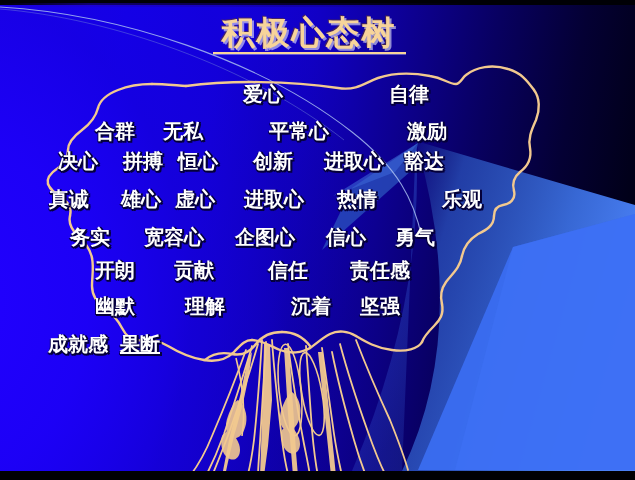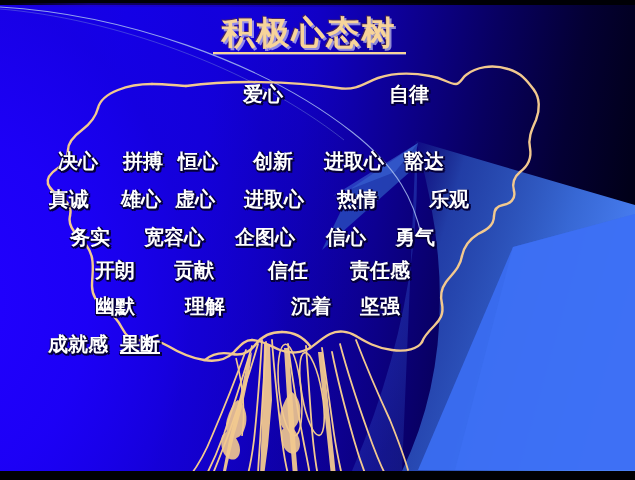--- a/index.html
+++ b/index.html
@@ -249,20 +249,21 @@
   </div>
 
   <div class="top-bar"></div>
   <div class="top-bar-sheen"></div>
   <div class="bottom-bar"></div>
 
   <div class="title">积极心态树</div>
   <div class="title-u"></div>
 
   <div class="wordrow" id="row0"><span>爱心</span><span style="margin-left: 106px;">自律</span></div>
+  <div class="wordrow" id="row1"><span>合群</span><span style="margin-left: 28px;">无私</span><span style="margin-left: 66px;">平常心</span><span style="margin-left: 78px;">激励</span></div>
   <div class="wordrow" id="row2"><span>决心</span><span style="margin-left: 25px;">拼搏</span><span style="margin-left: 15px;">恒心</span><span style="margin-left: 35px;">创新</span><span style="margin-left: 31px;">进取心</span><span style="margin-left: 20px;">豁达</span></div>
-  <div class="wordrow" id="row3"><span>真诚</span><span style="margin-left: 32px;">雄心</span><span style="margin-left: 14px;">虚心</span><span style="margin-left: 29px;">进取心</span><span style="margin-left: 33px;">热情</span><span style="margin-left: 52px;">乐观</span></div>
+  <div class="wordrow" id="row3"><span>真诚</span><span style="margin-left: 32px;">雄心</span><span style="margin-left: 14px;">虚心</span><span style="margin-left: 29px;">进取心</span><span style="margin-left: 33px;">热情</span><span style="margin-left: 65px;">乐观</span></div>
   <div class="wordrow" id="row4"><span>务实</span><span style="margin-left: 34px;">宽容心</span><span style="margin-left: 31px; font-family: Liberation Serif, serif;">企图心</span><span style="margin-left: 31px;">信心</span><span style="margin-left: 29px;">勇气</span></div>
   <div class="wordrow" id="row5"><span>开朗</span><span style="margin-left: 39px;">贡献</span><span style="margin-left: 54px;">信任</span><span style="margin-left: 42px;">责任感</span></div>
   <div class="wordrow" id="row6"><span>幽默</span><span style="margin-left: 50px; font-family: Liberation Mono, monospace;">理解</span><span style="margin-left: 66px;">沉着</span><span style="margin-left: 29px;">坚强</span></div>
   <div class="wordrow" id="row7"><span>成就感</span><span style="margin-left: 12px; text-decoration: underline;">果断</span></div>
 
 </div>
 
 </body></html>

